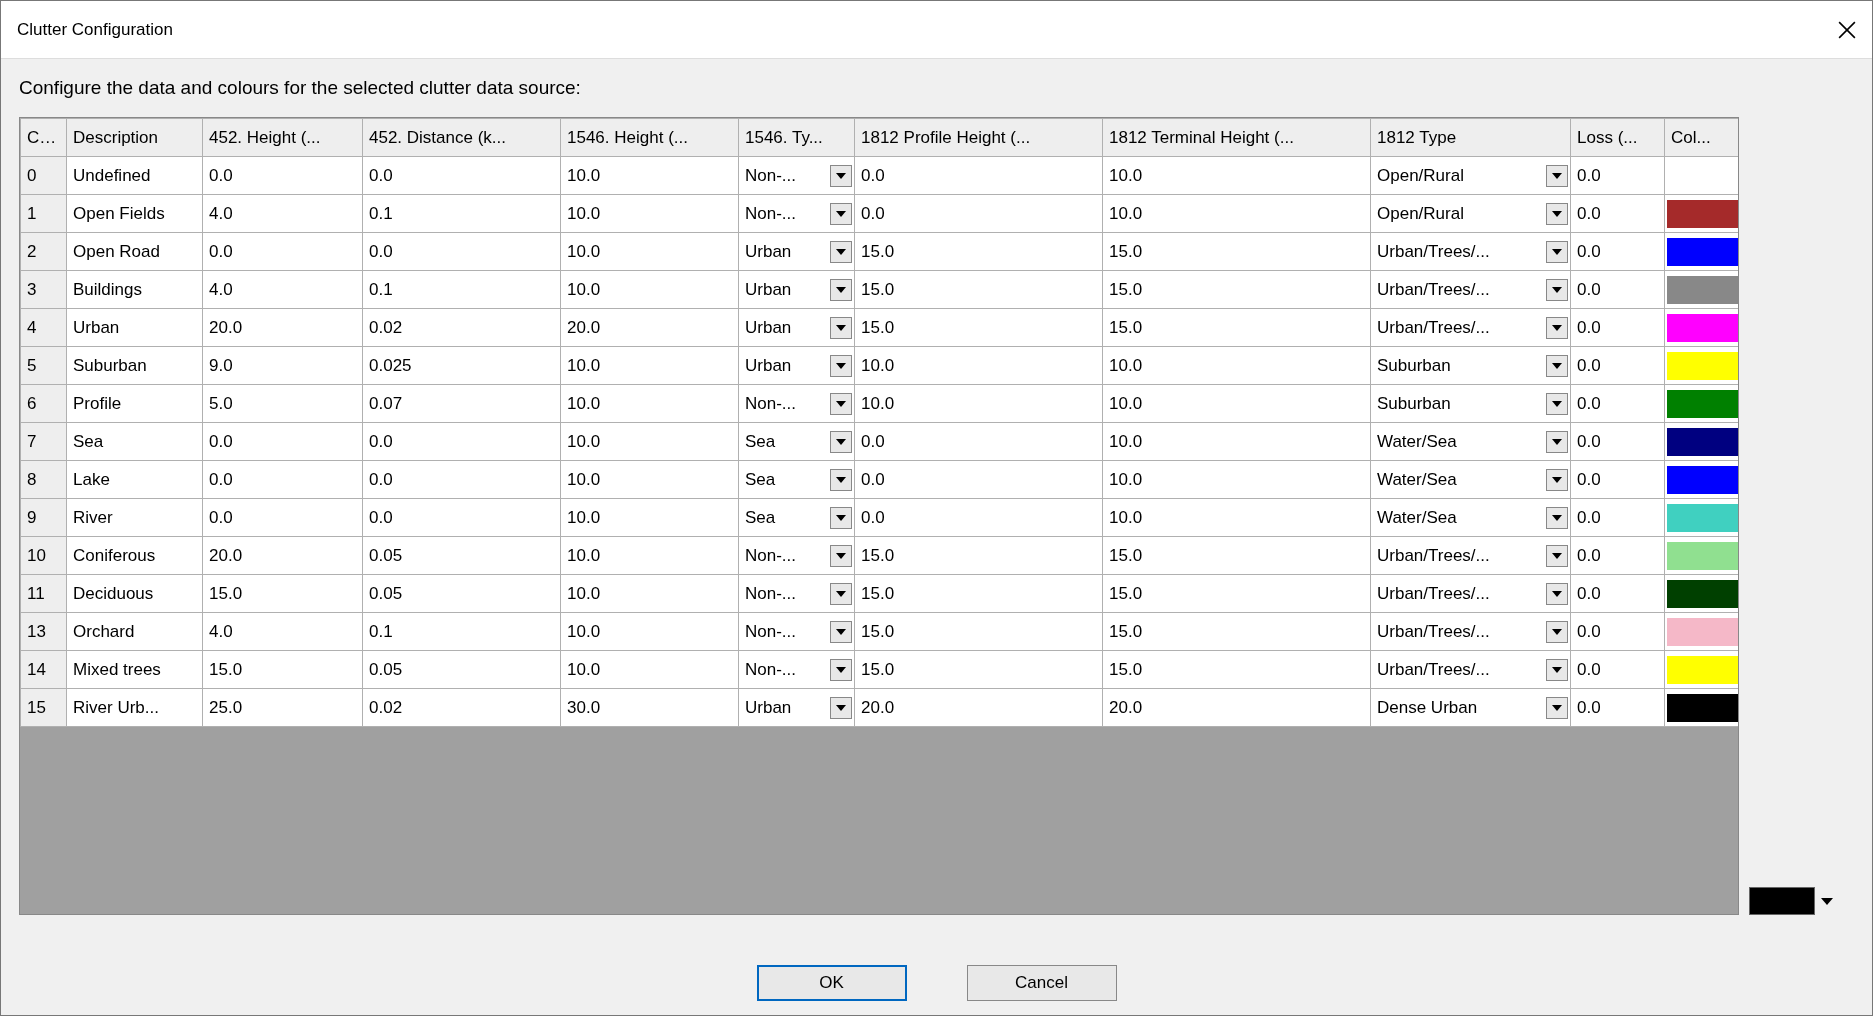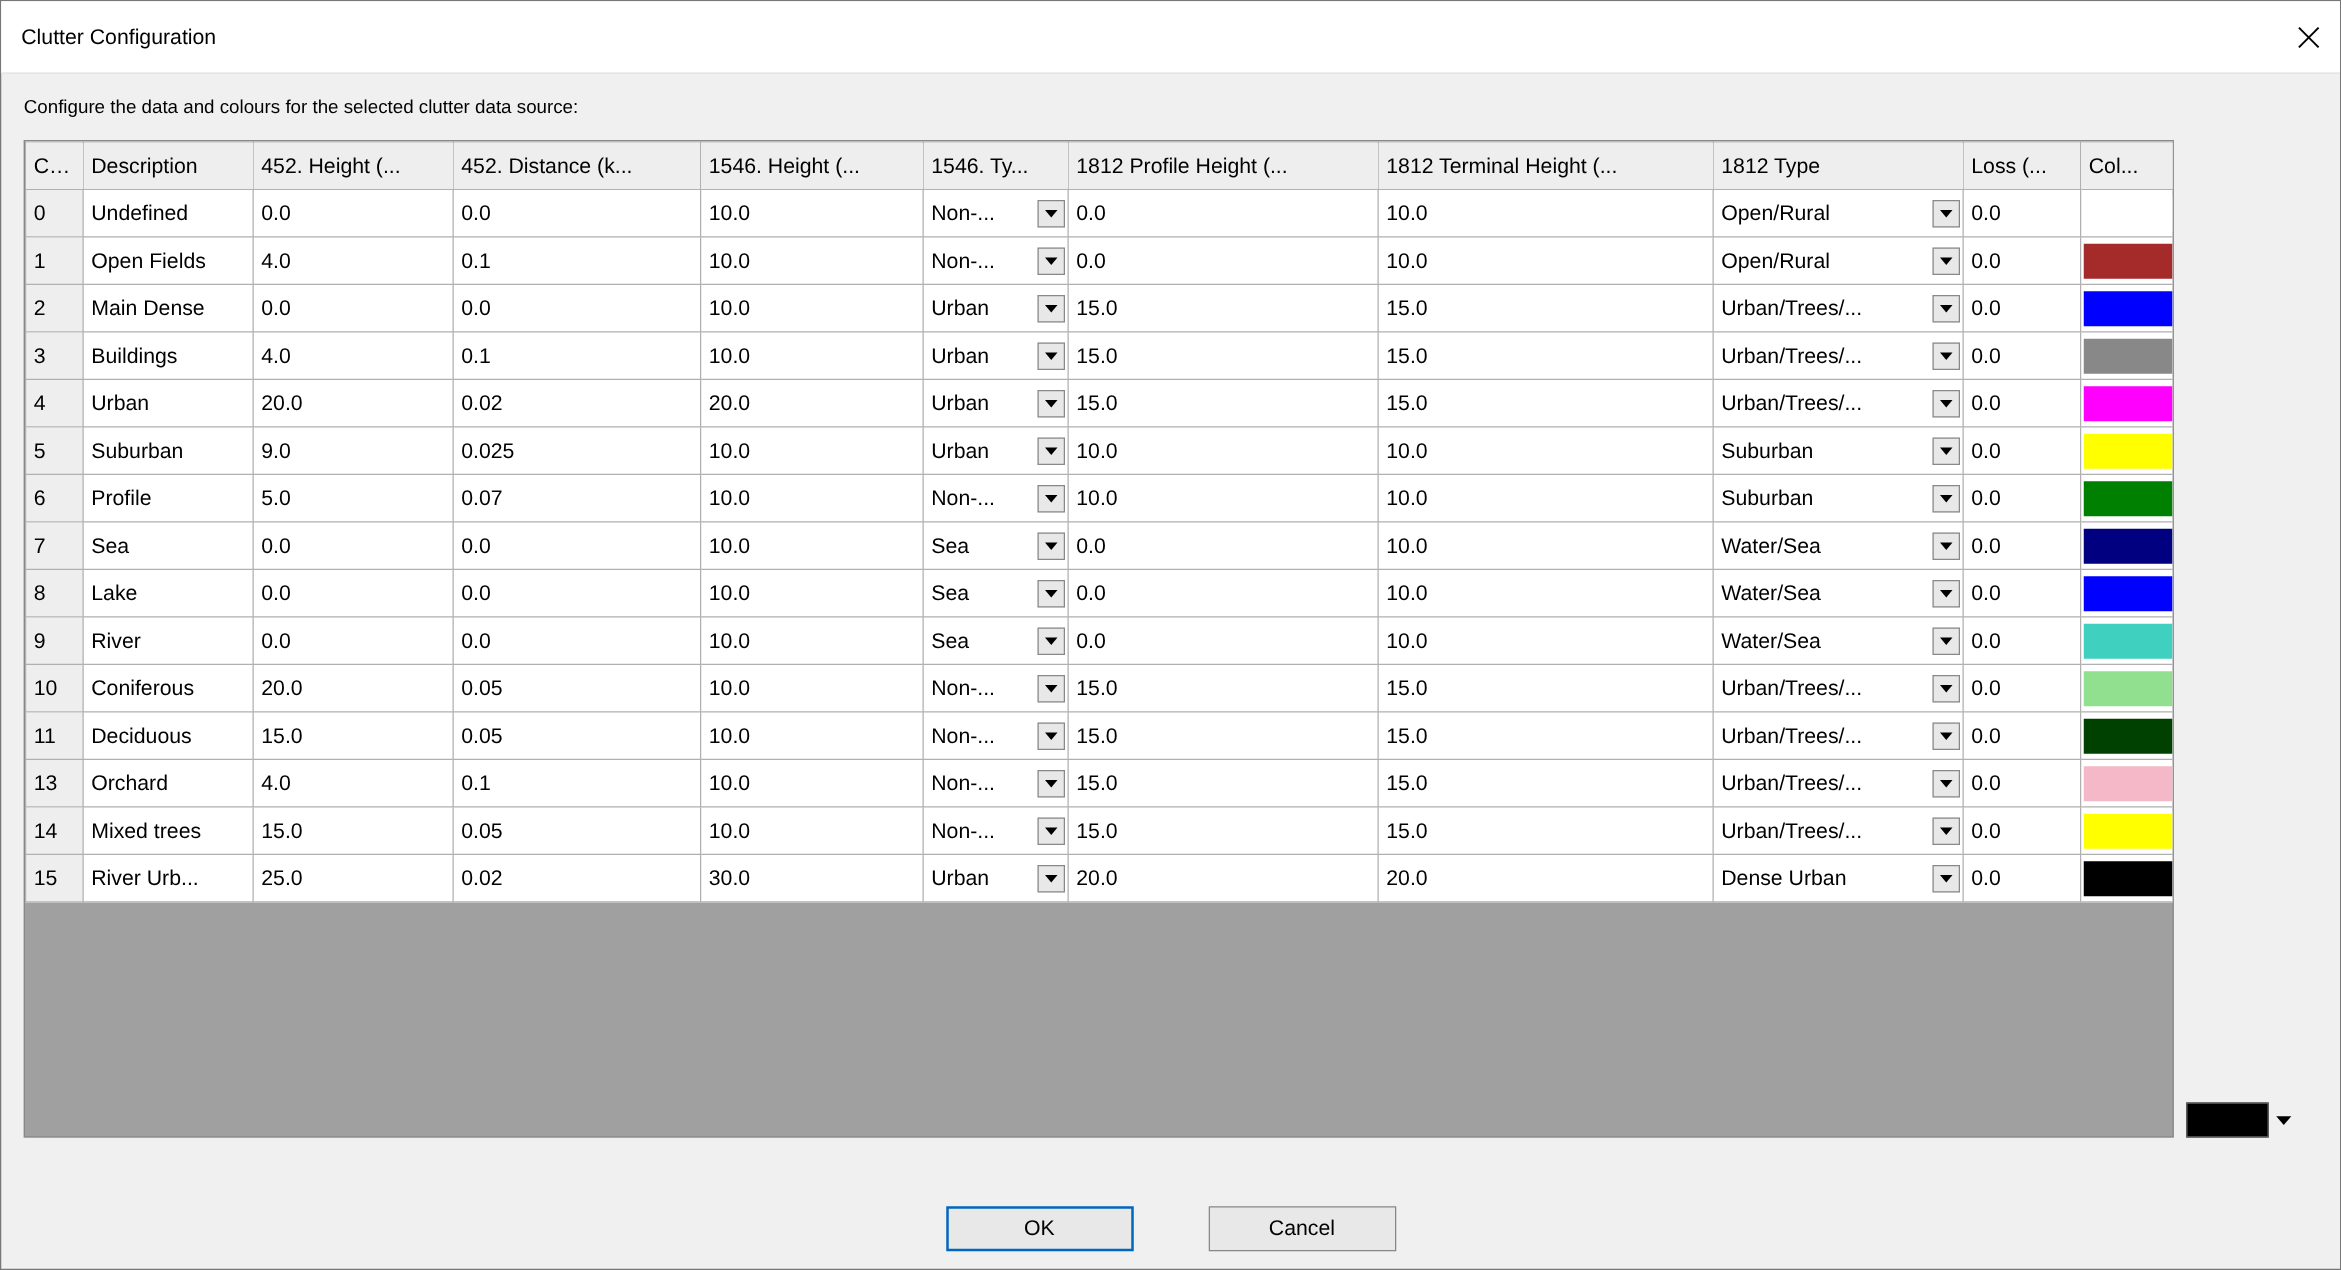--- a/index.html
+++ b/index.html
@@ -29,21 +29,21 @@
   border-bottom: 1px solid #ddd;
 }
 .titlebar .title { font-size: 17px; }
 .close-btn {
   width: 26px; height: 26px;
   display: flex; align-items: center; justify-content: center;
   cursor: pointer;
 }
 .close-btn svg { width: 18px; height: 18px; }
 
-.subtitle { padding: 18px 0 18px 18px; font-size: 15px; }
+.subtitle { padding: 18px 0 18px 18px; font-size: 19px; }
 
 .content-row {
   display: flex;
   align-items: flex-end;
   padding: 0 18px 0 18px;
 }
 
 .grid-wrap {
   border: 1px solid #888;
   width: 1720px;
@@ -200,21 +200,21 @@
               <td>0.0</td>
               <td>10.0</td>
               <td class="dd-cell"><span>Open/Rural</span><span class="dd-btn"></span></td>
               <td>0.0</td>
               <td class="swatch-cell">
                 <div class="swatch" style="background: rgb(165, 42, 42);"></div>
               </td>
             </tr>
             <tr>
               <td class="rowhdr">2</td>
-              <td>Main Dense</td>
+              <td>Open Road</td>
               <td>0.0</td>
               <td>0.0</td>
               <td>10.0</td>
               <td class="dd-cell"><span>Urban</span><span class="dd-btn"></span></td>
               <td>15.0</td>
               <td>15.0</td>
               <td class="dd-cell"><span>Urban/Trees/...</span><span class="dd-btn"></span></td>
               <td>0.0</td>
               <td class="swatch-cell">
                 <div class="swatch" style="background: rgb(0, 0, 255);"></div>

